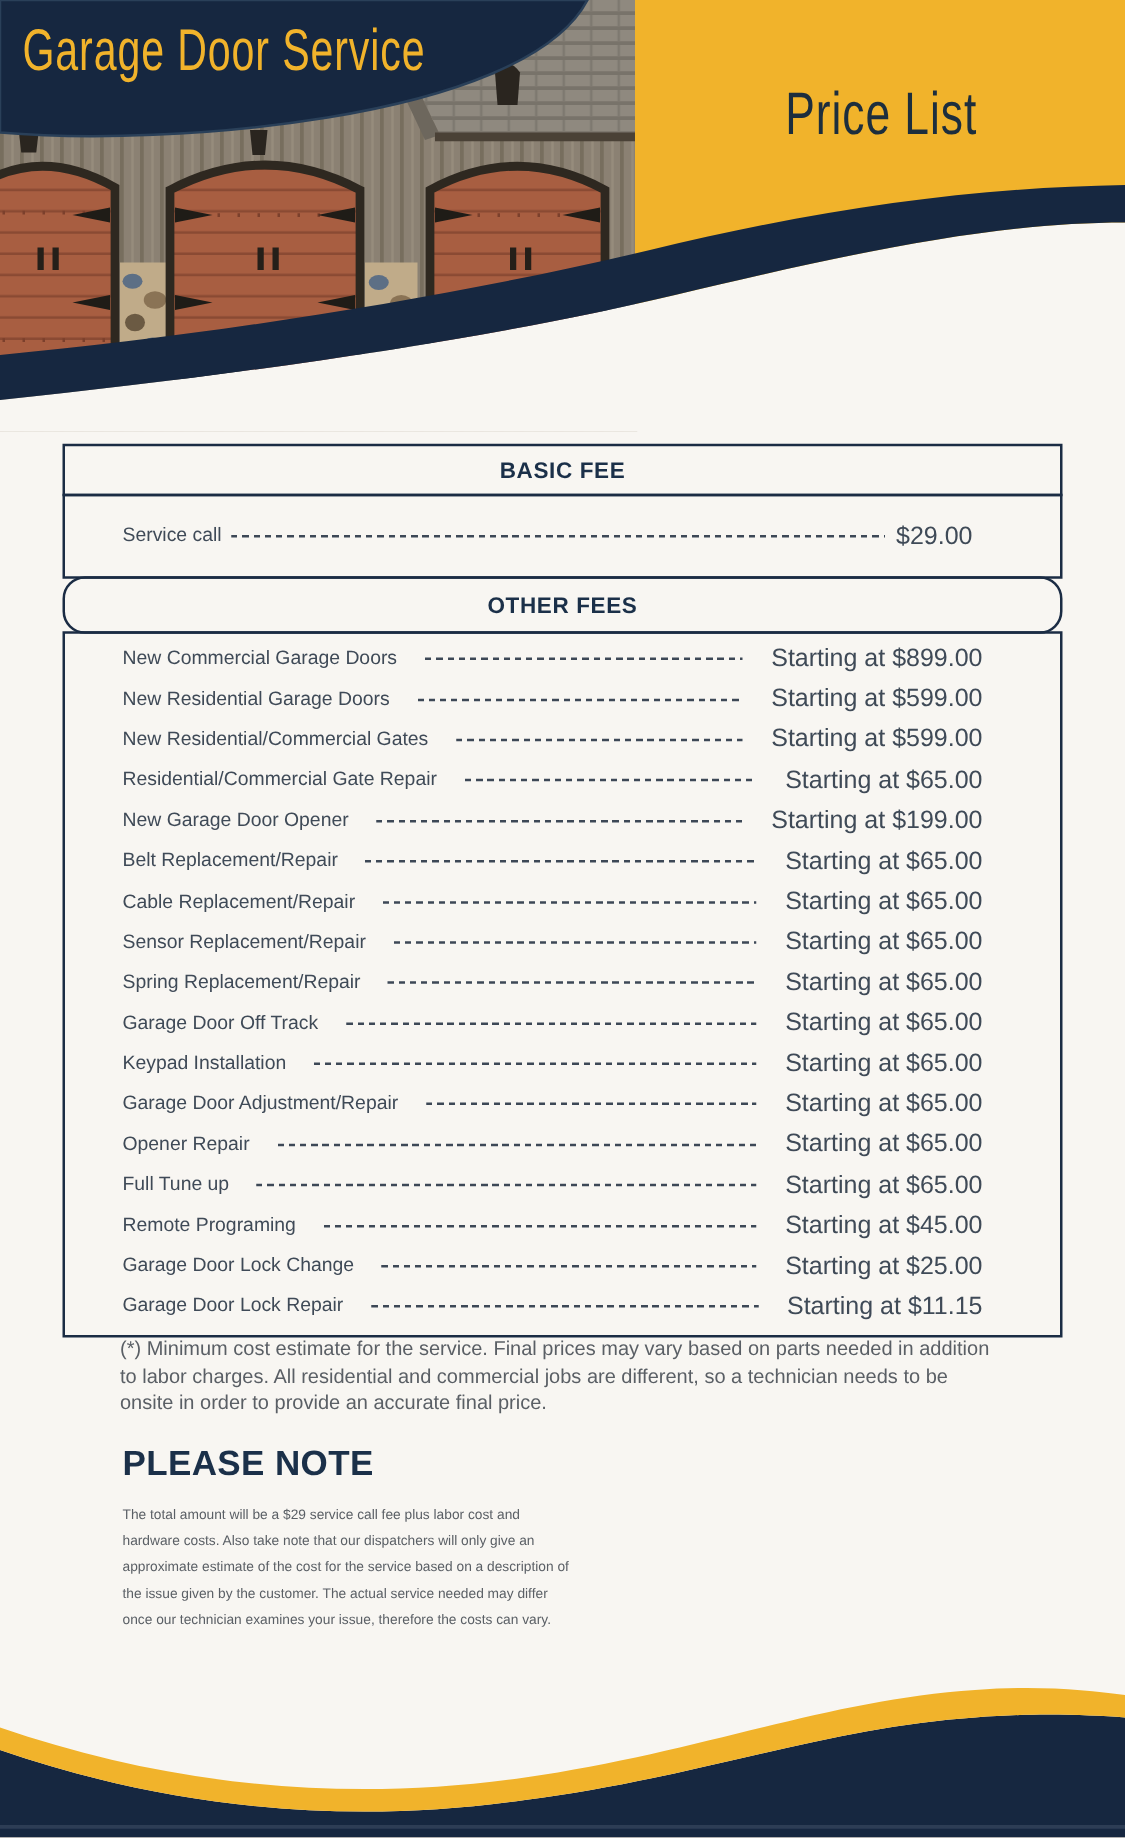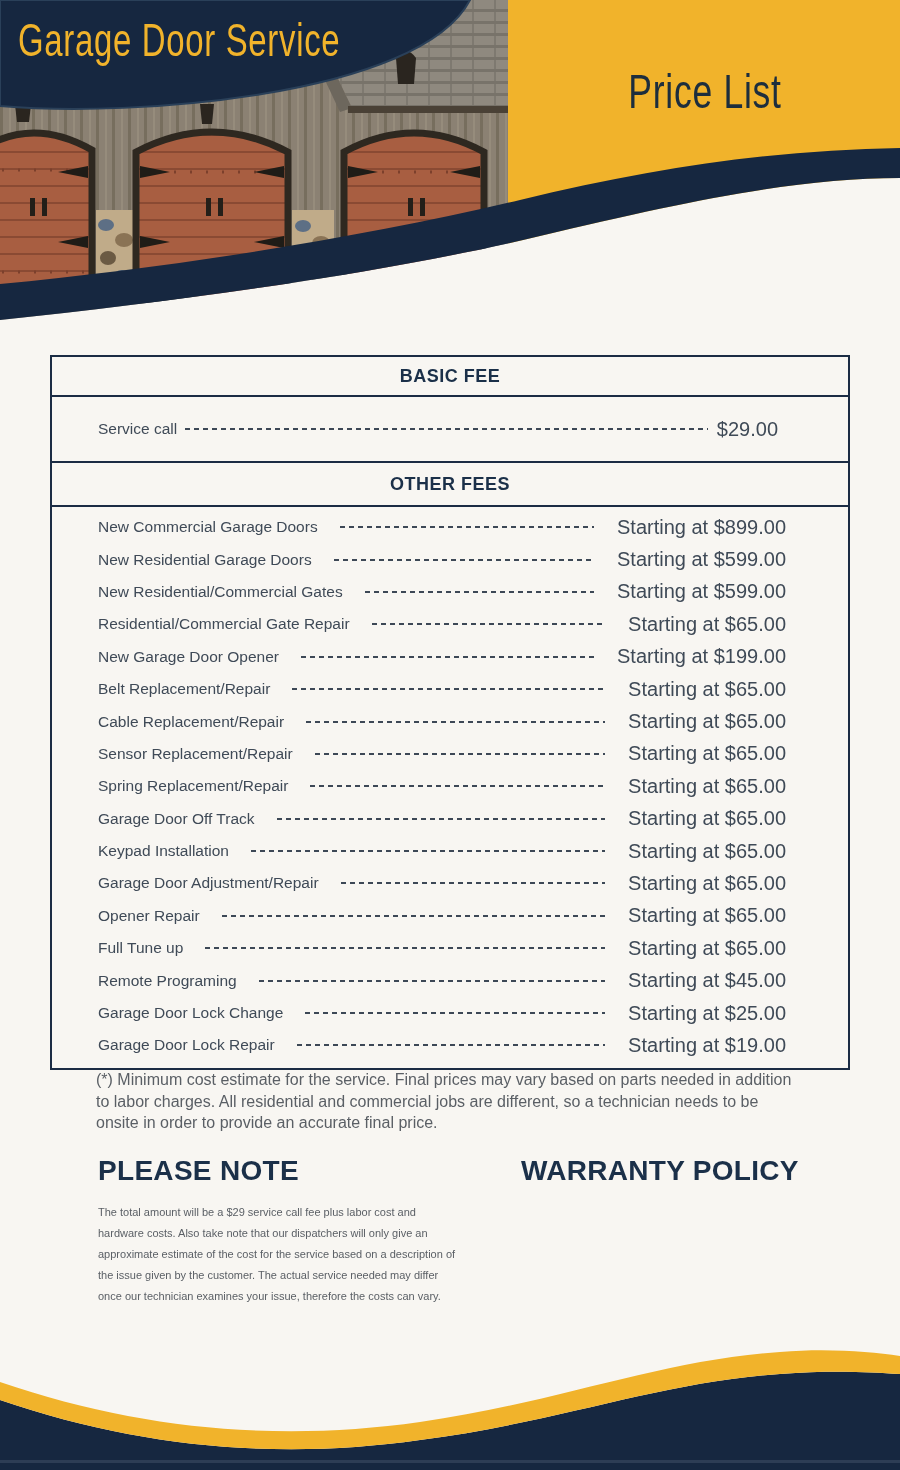--- a/index.html
+++ b/index.html
@@ -23,21 +23,21 @@
     letter-spacing:1px; white-space:nowrap;
   }
   
   .fee-table{ position:absolute; left:50px; top:355px; width:800px; }
   .tbl-header{
     border:2px solid var(--tableborder); background:transparent;
     display:flex; align-items:center; justify-content:center;
     font-weight:700; font-size:18px; color:var(--headtext); letter-spacing:.5px;
   }
   .tbl-header.basic{ height:42px; }
-  .tbl-header.other{ height:46px; margin-top:-2px; }
+  .tbl-header.other{ height:46px; margin-top:-2px;border-radius:18px; }
   .tbl-row-box{
     border:2px solid var(--tableborder); margin-top:-2px; height:68px;
     display:flex; align-items:center; padding:0 70px 0 46px;
   }
   .tbl-rows{
     border:2px solid var(--tableborder); margin-top:-2px;
     padding:4px 62px 6px 46px;
   }
   .fee-row{ display:flex; align-items:center; height:32.4px;gap:14px; }
   .lbl{ font-size:15.5px; color:var(--rowtext); white-space:nowrap; }
@@ -270,33 +270,32 @@
 
         <div class="fee-row">
           <span class="lbl">Garage Door Lock Change</span>
           <span class="leader"></span>
           <span class="price">Starting at $25.00</span>
         </div>
 
         <div class="fee-row">
           <span class="lbl">Garage Door Lock Repair</span>
           <span class="leader"></span>
-          <span class="price">Starting at $19.00</span>
+          <span class="price">Starting at $11.15</span>
         </div>
       </div>
   </section>
 
   <p class="note">(*) Minimum cost estimate for the service. Final prices may vary based on parts needed in addition to labor charges. All residential and commercial jobs are different, so a technician needs to be onsite in order to provide an accurate final price.</p>
 
   <div class="col please">
     <h2>PLEASE NOTE</h2>
     <p>The total amount will be a $29 service call fee plus labor cost and hardware costs. Also take note that our dispatchers will only give an approximate estimate of the cost for the service based on a description of the issue given by the customer. The actual service needed may differ once our technician examines your issue, therefore the costs can vary.</p>
   </div>
   <div class="col warranty">
-    <h2>WARRANTY POLICY</h2>
   </div>
 
   <svg class="footer-art" width="900" height="140" viewBox="0 0 900 140">
     <path d="M0,70 C 140,118 280,130 420,110 C 560,92 660,52 780,44 C 830,40 870,42 900,44 L900,140 L0,140 Z" fill="var(--navy)"></path>
     <path d="M0,52 C 140,100 280,112 420,92 C 560,72 660,30 780,22 C 830,18 870,22 900,26 L900,44 C 870,42 830,40 780,44 C 660,52 560,92 420,110 C 280,130 140,118 0,70 Z" fill="var(--yellow)"></path>
     <rect x="0" y="130" width="900" height="3" fill="var(--footerline)"></rect>
   </svg>
 
 </div>
 

